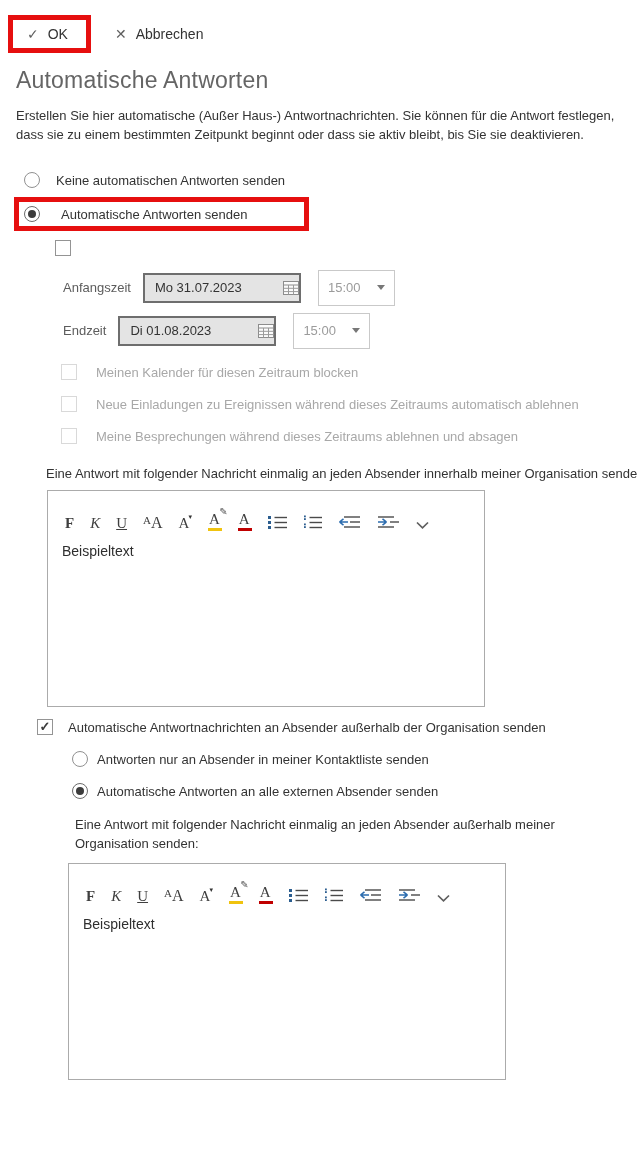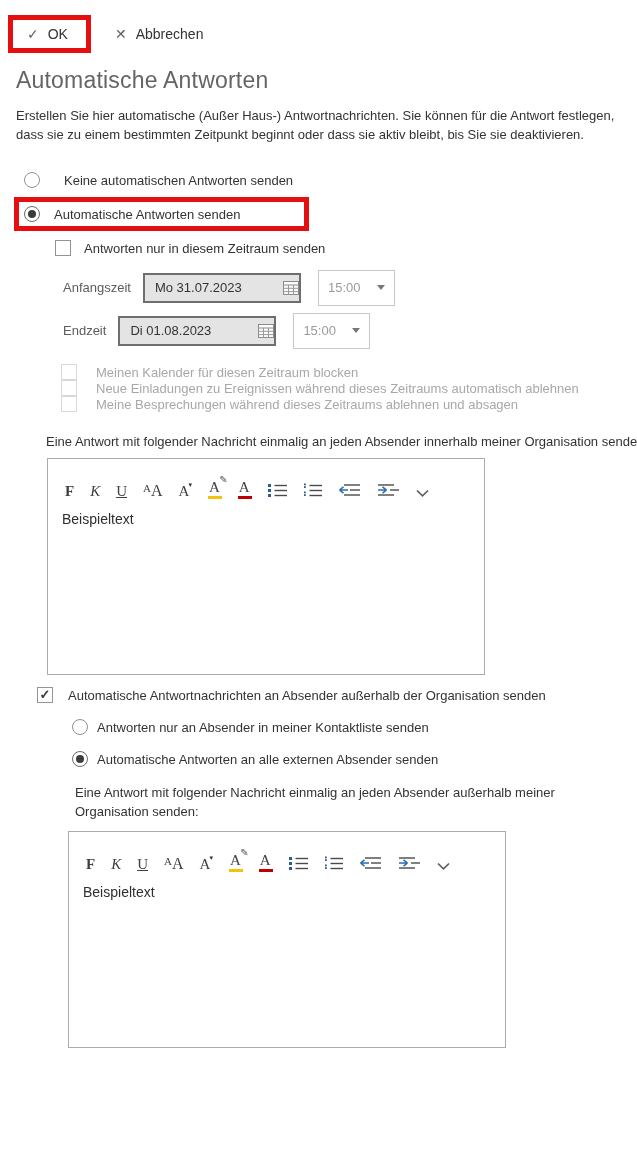--- a/index.html
+++ b/index.html
@@ -26,35 +26,35 @@
   .radio { width: 16px; height: 16px; border: 1px solid #919191; border-radius: 50%; background: #fff; flex: none; position: relative; }
   .radio.checked { border-color: #6b6b6b; }
   .radio.checked::after { content: ""; position: absolute; inset: 3px; border-radius: 50%; background: #3c3c3c; }
   .checkbox { width: 16px; height: 16px; border: 1px solid #949494; background: #fff; flex: none;
               display: flex; align-items: center; justify-content: center; font-size: 13px; font-weight: bold; color: #3c3c3c; line-height: 1; }
   .checkbox.disabled { border-color: #d9d9d9; }
   .checkbox.checked::after { content: "✓"; }
   .opt-label { padding-top: 1px; }
   .dim { color: #a8a8a8; }
 
-  .radio-none-row { margin: 27px 0 0 24px; gap: 24px; }
-  .radio-send-box { margin: 9px 0 0 14px; width: 295px; padding: 4px 10px 4px 5px; display: flex; align-items: center; gap: 14px; }
+  .radio-none-row { margin: 27px 0 0 24px; gap: 16px; }
+  .radio-send-box { margin: 9px 0 0 14px; width: 295px; padding: 4px 10px 4px 5px; display: flex; align-items: center; gap: 21px; }
   .period-row { margin: 9px 0 0 55px; gap: 13px; }
 
   
   .date-row { margin: 14px 0 0 63px; gap: 12px; color: #5c5c5c; }
   .date-row.end { margin-top: 7px; }
   .datefield { height: 30px; width: 158px; background: #e4e4e4; border: 2px solid #6e6e6e;
                display: flex; align-items: center; justify-content: space-between; padding: 0 0 0 10px; color: #333; }
   .timefield { height: 36px; width: 77px; border: 1px solid #c9c9c9; background: #fff; margin-left: 5px;
                display: flex; align-items: center; justify-content: space-between; padding: 0 9px; color: #9b9b9b; }
   .dd-arrow { width: 0; height: 0; border-left: 4px solid transparent; border-right: 4px solid transparent; border-top: 5px solid #777; }
 
   .sub-cb-row { margin: 15px 0 0 61px; gap: 19px; }
-  .sub-cb-row + .sub-cb-row { margin-top: 0; }
+  .sub-cb-row + .sub-cb-row { margin-top: 16px; }
 
   
   .section-label { margin: 22px 0 0 46px; white-space: nowrap; }
   .editor { margin: 9px 0 0 47px; width: 438px; height: 217px; border: 1px solid #ababab; background: #fff; }
   .editor.external { margin-left: 68px; }
   .editor-toolbar { display: flex; align-items: flex-end; gap: 16px; padding: 13px 0 0 17px; height: 40px; }
   .ticon { font-family: "Liberation Serif", serif; font-size: 15px; color: #3f3f3f; line-height: 1; cursor: pointer; position: relative; }
   .ticon.bold { font-weight: 600; }
   .ticon.italic { font-style: italic; }
   .ticon.underline { text-decoration: underline; }
@@ -95,21 +95,20 @@
   <span class="opt-label">Keine automatischen Antworten senden</span>
 </div>
 
 <div class="radio-send-box hl-red">
   <span class="radio checked"></span>
   <span class="opt-label">Automatische Antworten senden</span>
 </div>
 
 <div class="row period-row">
   <span class="checkbox"></span>
-  <span class="opt-label">Antworten nur in diesem Zeitraum senden</span>
 </div>
 
 <div class="row date-row">
   <span>Anfangszeit</span>
   <div class="datefield">
     <span>Mo 31.07.2023</span>
     <svg width="16" height="14" viewBox="0 0 16 14">
       <rect x="0.5" y="0.5" width="15" height="13" fill="#fbfbfb" stroke="#8c8c8c"></rect>
       <line x1="0.5" y1="4" x2="15.5" y2="4" stroke="#8c8c8c"></line>
       <line x1="0.5" y1="7.3" x2="15.5" y2="7.3" stroke="#9a9a9a"></line>

